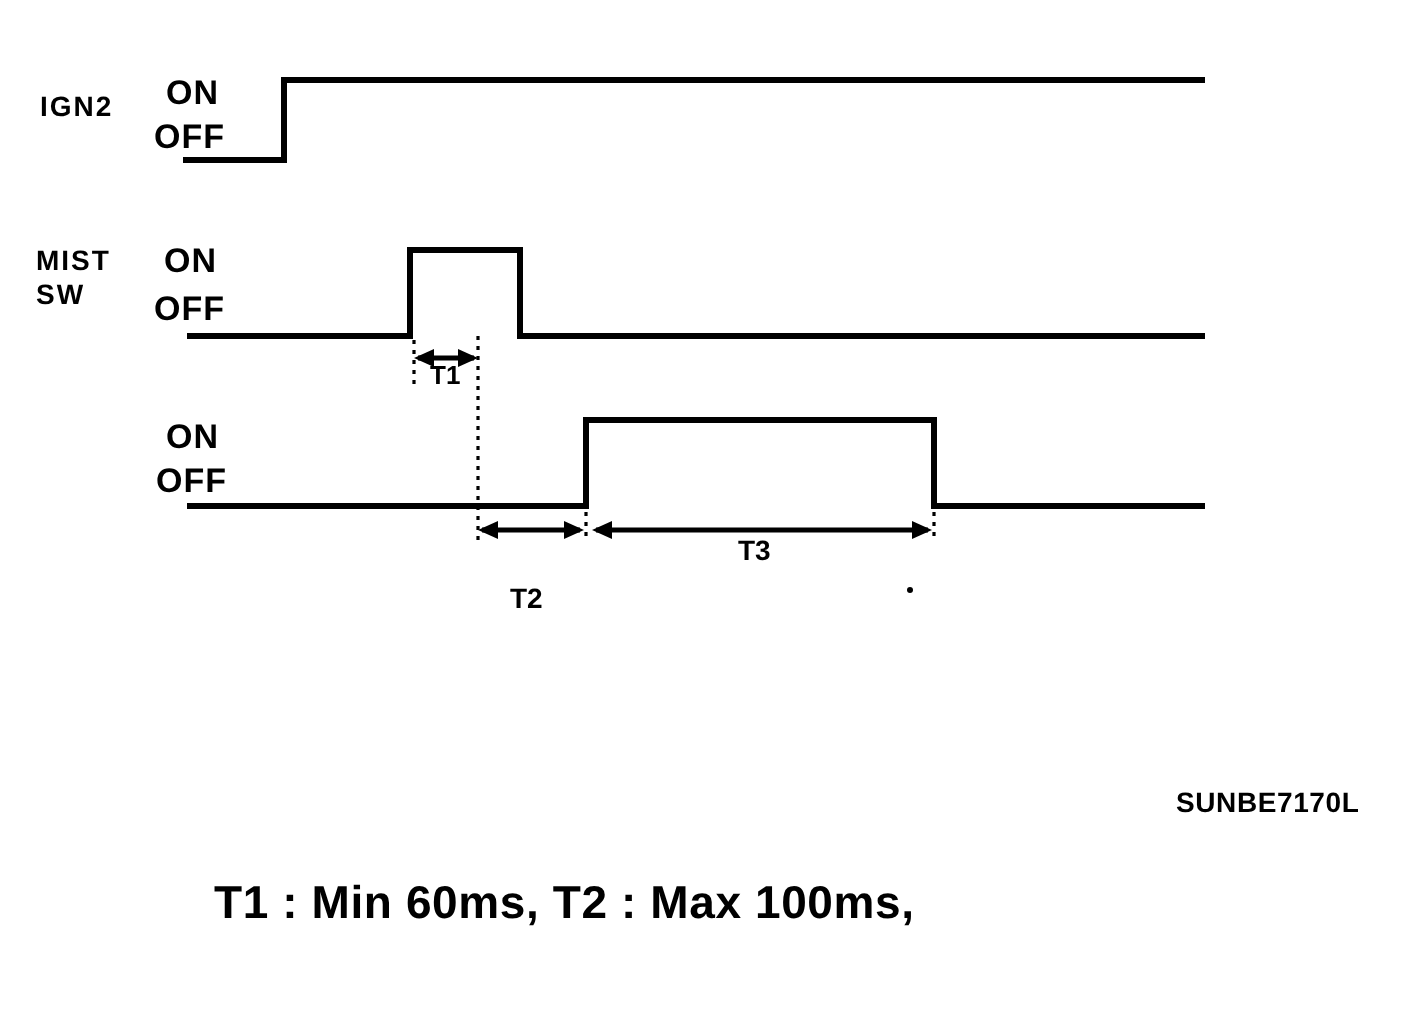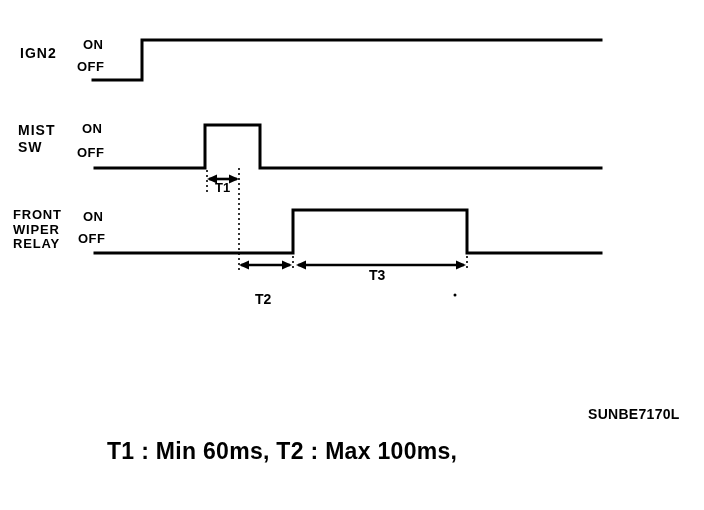--- a/index.html
+++ b/index.html
@@ -24,34 +24,34 @@
   .lbl {
     position: absolute;
     font-weight: 700;
     white-space: nowrap;
   }
   
   #lbl-ign2   { left: 20px;  top: 45px;  font-size: 14px; letter-spacing: 1px; }
   #lbl-mist   { left: 18px;  top: 122px; font-size: 14px; line-height: 17px; letter-spacing: 1px; }
   #lbl-relay  { left: 13px;  top: 208px; font-size: 13px; line-height: 14.5px; letter-spacing: 0.8px; }
   
-  .onoff { font-size: 13px; letter-spacing: 0.5px; }
+  .onoff { font-size: 17px; letter-spacing: 0.5px; }
   #ign2-on    { left: 83px;  top: 37px;  }
   #ign2-off   { left: 77px;  top: 59px;  }
   #mist-on    { left: 82px;  top: 121px; }
   #mist-off   { left: 77px;  top: 145px; }
   #relay-on   { left: 83px;  top: 209px; }
   #relay-off  { left: 78px;  top: 231px; }
   
   .tmark { font-size: 13px; text-align: right; }
   #t1-label { left: 215px; top: 180px; }
   #t2-label { left: 255px; top: 267px; font-size: 14px; margin-top: 24px; }
   #t3-label { left: 369px; top: 267px; font-size: 14px; }
   
-  #fig-code { left: 588px; top: 406px; font-size: 14px; letter-spacing: 0.3px; }
+  #fig-code { left: 588px; top: 393px; font-size: 14px; letter-spacing: 0.3px; }
   
   #caption {
     position: absolute;
     left: 107px;
     top: 438px;
     font-size: 23px;
     line-height: 26px;
     font-weight: 700;
     letter-spacing: 0.3px;
     white-space: nowrap;
@@ -90,25 +90,20 @@
   <div class="lbl onoff" id="ign2-on">ON</div>
   <div class="lbl onoff" id="ign2-off">OFF</div>
 
   <div class="lbl" id="lbl-mist">
     <div>MIST</div>
     <div>SW</div>
   </div>
   <div class="lbl onoff" id="mist-on">ON</div>
   <div class="lbl onoff" id="mist-off">OFF</div>
 
-  <div class="lbl" id="lbl-relay">
-    <div>FRONT</div>
-    <div>WIPER</div>
-    <div>RELAY</div>
-  </div>
   <div class="lbl onoff" id="relay-on">ON</div>
   <div class="lbl onoff" id="relay-off">OFF</div>
 
   <div class="lbl tmark" id="t1-label">T1</div>
   <div class="lbl tmark" id="t2-label">T2</div>
   <div class="lbl tmark" id="t3-label">T3</div>
 
   <div class="lbl" id="fig-code">SUNBE7170L</div>
 
   <div id="caption">

